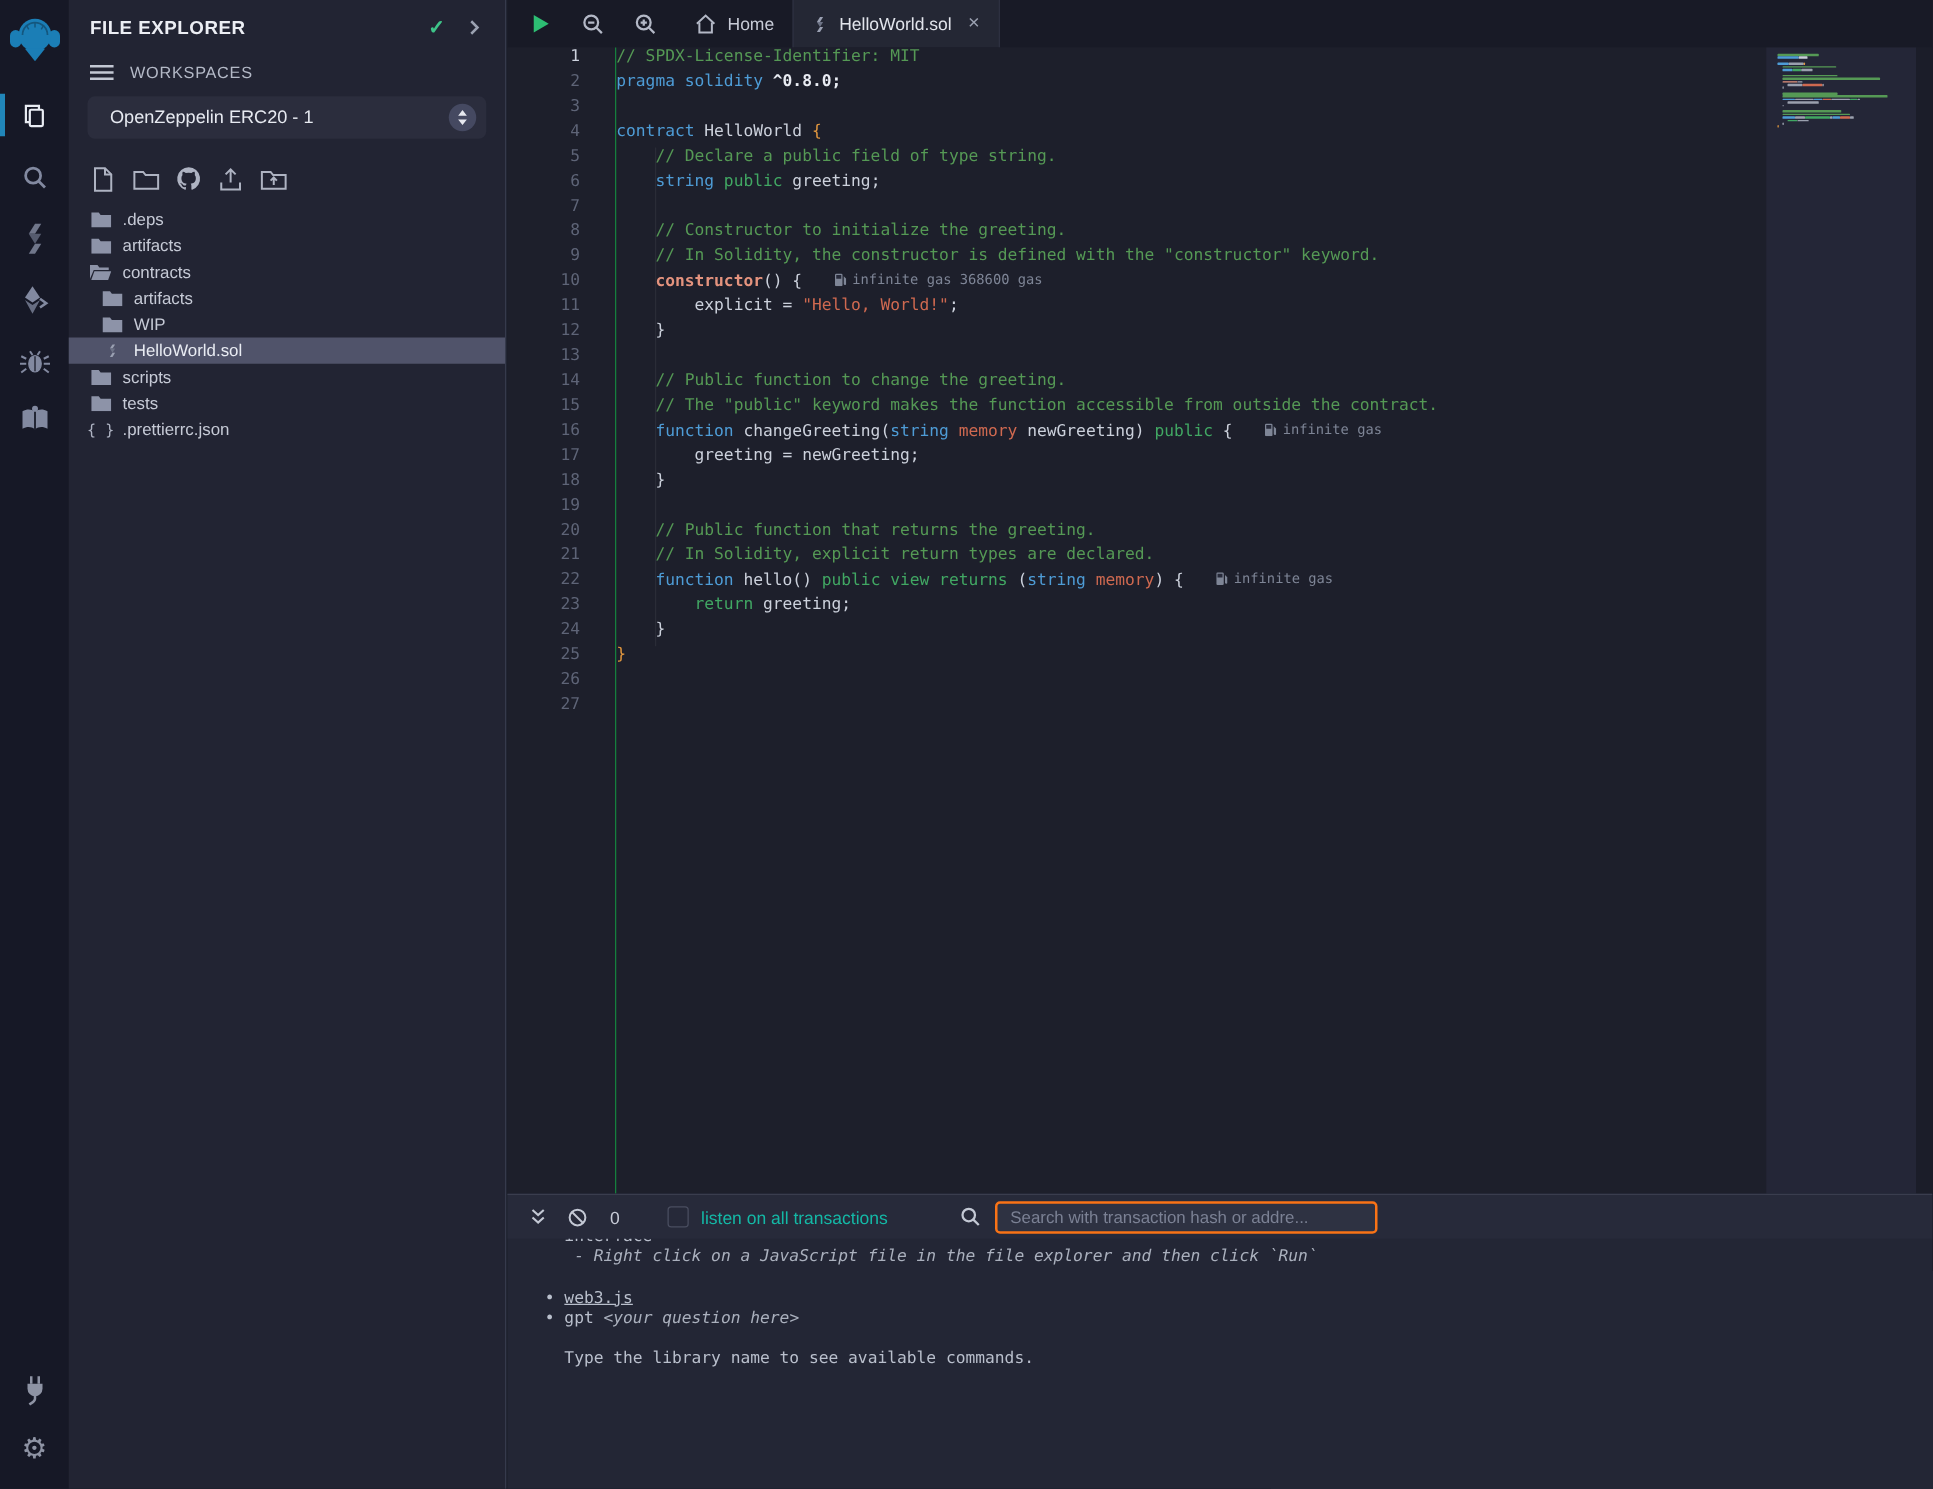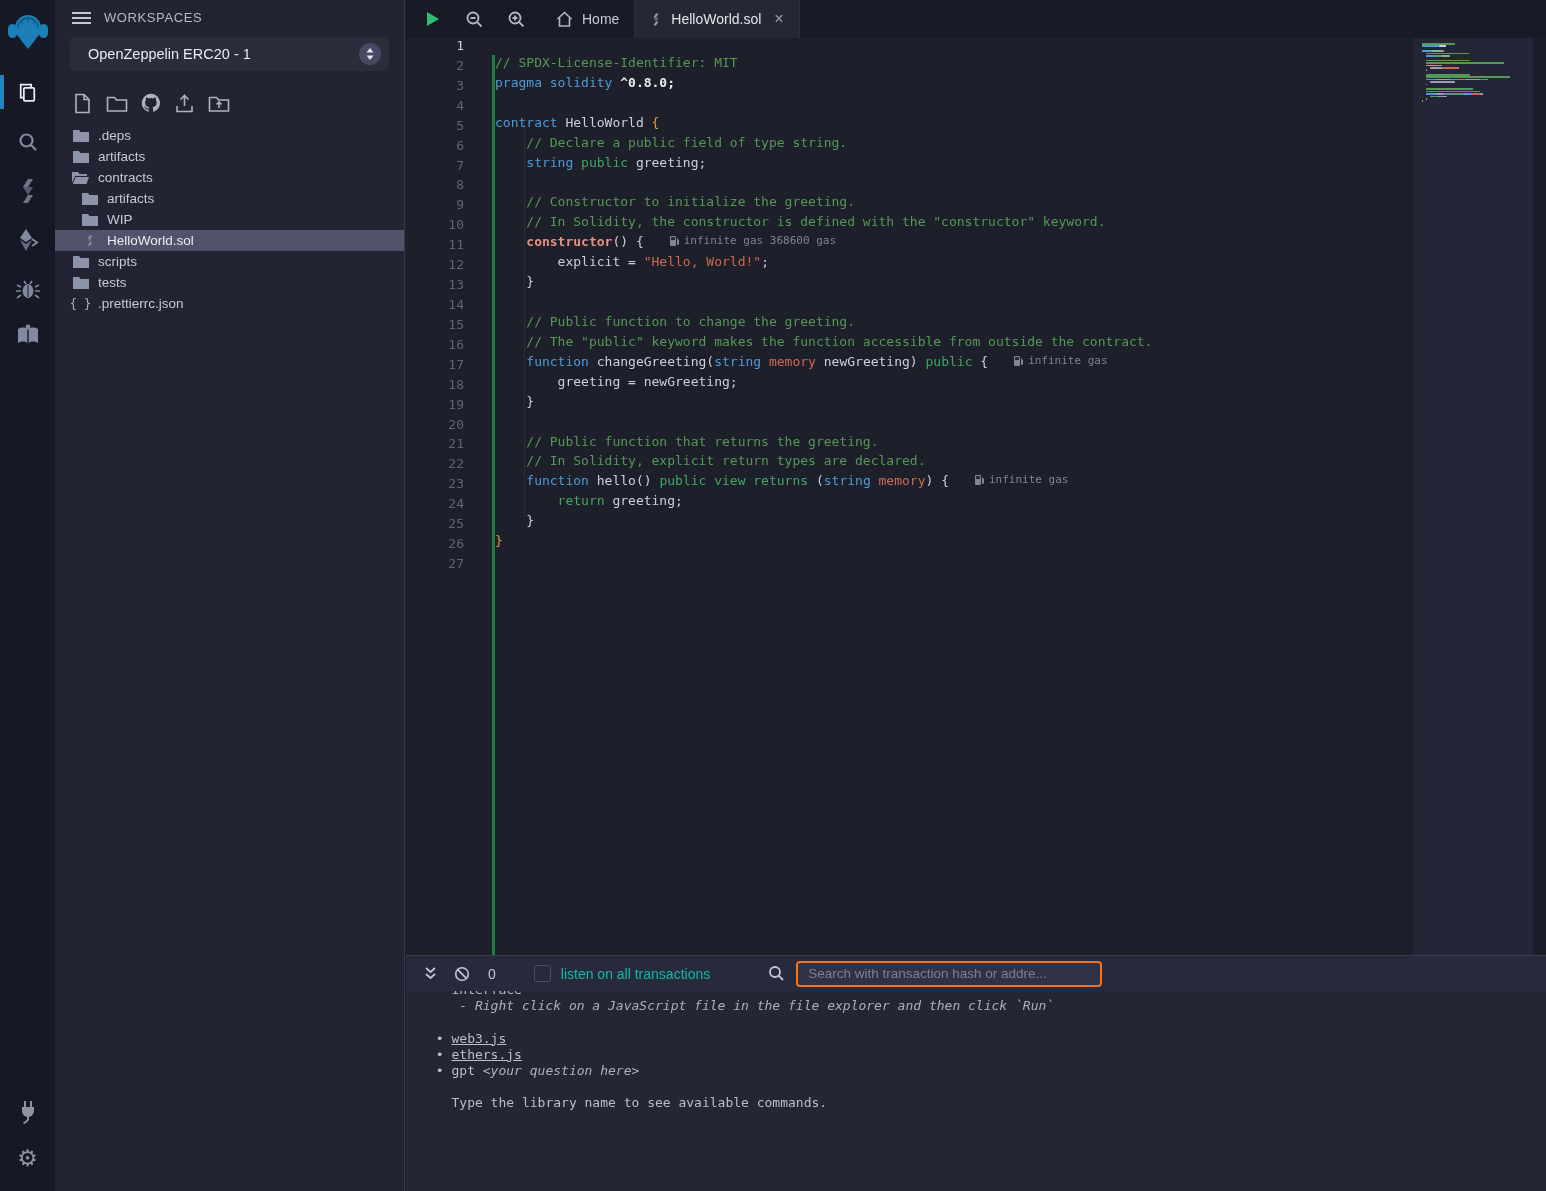--- a/index.html
+++ b/index.html
@@ -40,21 +40,21 @@
   .tb-tools { display:flex; align-items:center; gap:20px; padding:0 14px 0 15px; }
   .tb-btn { width:22px; height:22px; display:flex; align-items:center; justify-content:center; color:#b3b8c6; cursor:pointer; }
   .tab { display:flex; align-items:center; gap:9px; padding:0 15px; font-size:14px; color:#c7cbd6; cursor:pointer; }
   .tab.active { background:#242734; color:#e2e5ec; border-left:1px solid #2d3040; border-right:1px solid #2d3040; }
   .tab .close { margin-left:4px; color:#9ba1b1; font-size:16px; }
 
   .editor { position:absolute; left:0; top:38px; width:100%; height:917px; background:#1d1f2b; }
   .gutter { position:absolute; left:0; top:0; width:86px; height:100%; }
   .gut-n { height:19.93px; line-height:19.93px; width:58px; text-align:right; font:13px "DejaVu Sans Mono",monospace; color:#5e6477; }
   .gut-n.cur { color:#cdd2de; }
-  .codearea { position:absolute; left:86px; top:17px; right:133px; height:100%; overflow:hidden; border-left:3px solid #15803d; cursor:text; }
+  .codearea { position:absolute; left:86px; top:0; right:133px; height:100%; overflow:hidden; border-left:1px solid #15803d; cursor:text; }
   .cl { height:19.93px; line-height:19.93px; white-space:pre; font:13px "DejaVu Sans Mono",monospace; color:#ccd1dc; }
   .s-kw { color:#4e9cd6; } .s-g { color:#41a763; } .s-cm { color:#559955; }
   .s-st { color:#cf6950; } .s-ct { color:#e4937e; font-weight:bold; } .s-br { color:#e2973f; }
   .s-pl { color:#ccd1dc; } .s-wb { color:#e9ecf3; font-weight:bold; }
   .gas { display:inline-flex; align-items:center; gap:5px; margin-left:26px; font:11px "DejaVu Sans Mono",monospace; color:#7e8596; }
   .indent-guide { position:absolute; left:118px; top:79.7px; width:1px; height:399px; background:rgba(255,255,255,0.06); }
 
   .minimap-col { position:absolute; right:13px; top:0; width:120px; height:100%; background:#242637; }
   .right-strip { position:absolute; right:0; top:0; width:13px; height:100%; background:#1b1d29; }
   .minimap { position:absolute; left:9px; top:5px; width:100px; }
@@ -155,20 +155,29 @@
         <path d="M13 17v3c0 2.5-2.5 3-4.5 4.5" fill="none" stroke="#8e93a4" stroke-width="2"></path>
       </svg>
     </span>
   </div>
   <div class="ab-item" style="margin-bottom:10px">
     <span class="gear-glyph">⚙</span>
   </div>
 </aside>
 
 <section class="side-panel">
+  <div class="sp-header">
+    <span class="sp-title">FILE EXPLORER</span>
+    <span class="sp-check">✓</span>
+    <span>
+      <svg width="14" height="14" viewBox="0 0 14 14" fill="none" stroke="#9ba1b1" stroke-width="2">
+          <path d="M5 2l5 5-5 5"></path>
+        </svg>
+    </span>
+  </div>
   <div class="ws-row">
     <span>
       <svg width="19" height="14" viewBox="0 0 19 14" stroke="#c3c8d4" stroke-width="2">
           <path d="M0 2h19M0 7h19M0 12h19"></path>
         </svg>
     </span>
     <span class="ws-label">WORKSPACES</span>
   </div>
   <div class="ws-select">
     <span class="ws-name">OpenZeppelin ERC20 - 1</span>
@@ -521,21 +530,20 @@
           </svg>
       </span>
       <input class="term-input" placeholder="Search with transaction hash or addre..." style="">
     </div>
     <div class="term-body">
       <div class="term-lines" id="term-lines">
           <div class="tl"><span>   interface</span></div>
           <div class="tl"><span class="t-it">    - Right click on a JavaScript file in the file explorer and then click `Run`</span></div>
           <div class="tl"></div>
           <div class="tl"><span> • </span><span class="t-lk">web3.js</span></div>
-          <div class="tl"><span> • </span><span class="t-lk">ethers.js</span></div>
           <div class="tl"><span> • gpt </span><span class="t-it">&lt;your question here&gt;</span></div>
           <div class="tl"></div>
           <div class="tl"><span>   Type the library name to see available commands.</span></div>
         </div>
 
     </div>
   </div>
 </section>
 
 </body></html>

